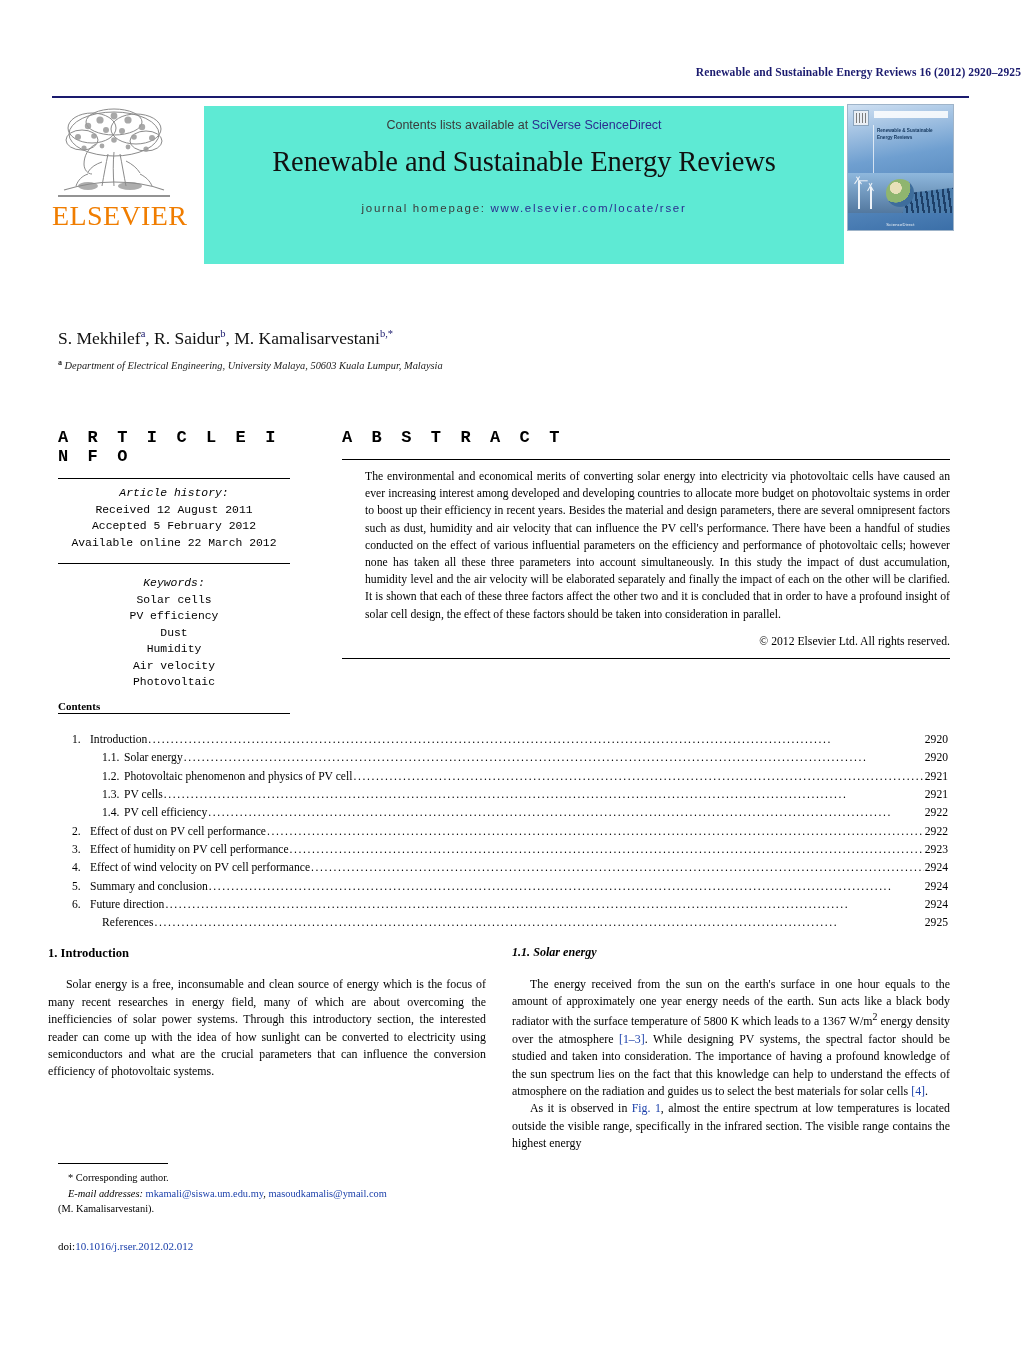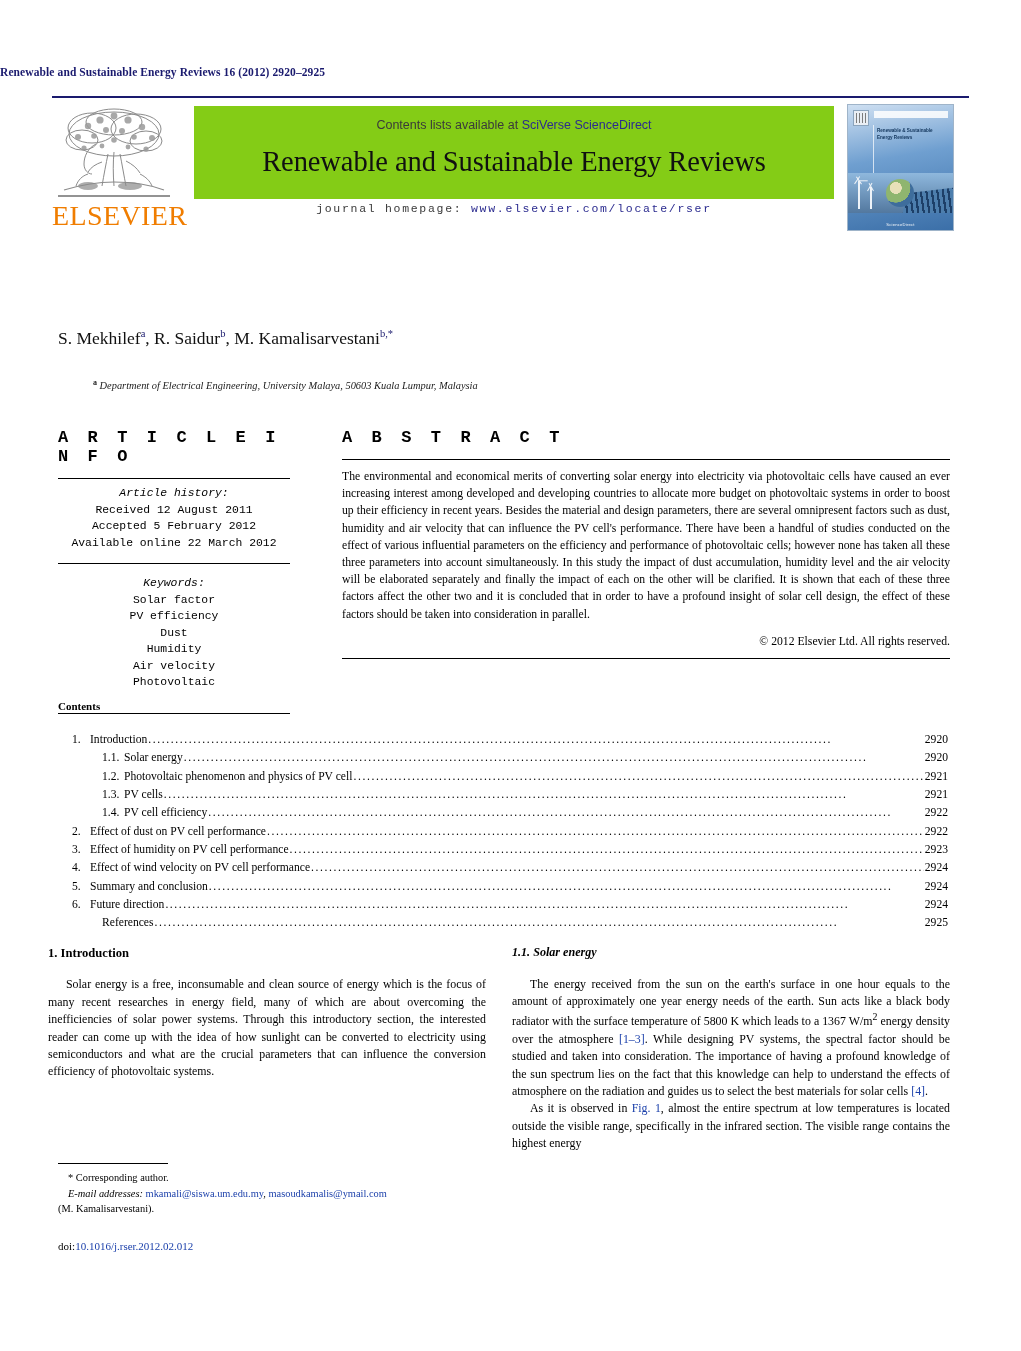--- a/index.html
+++ b/index.html
@@ -21,21 +21,21 @@
     height: 1351px;
     box-sizing: border-box;
   }
 
   
   .running-head {
     position: absolute;
     top: 66px;
     left: 0;
     width: 1021px;
-    text-align: left;
+    text-align: right;
     font-family: "Liberation Serif", serif;
     font-weight: bold;
     font-size: 11.5px;
     color: #1a1a6e;
     letter-spacing: 0.1px;
   }
 
   
   .masthead {
     position: absolute;
@@ -73,25 +73,25 @@
     width: 122px;
     text-align: center;
     font-family: "Liberation Serif", serif;
     font-size: 28px;
     letter-spacing: 0.4px;
     color: #f07d00;
     line-height: 1;
   }
   .center-band {
     position: absolute;
-    left: 142px;
+    left: 152px;
     top: 10px;
     width: 640px;
-    height: 93px;
-    background: #84cc16;
+    height: 158px;
+    background: #5eead4;
   }
   .contents-line {
     position: absolute;
     left: 0;
     top: 12px;
     width: 640px;
     text-align: center;
     font-family: "Liberation Sans", sans-serif;
     font-size: 12.5px;
     color: #3a3a3a;
@@ -109,21 +109,21 @@
     font-size: 28.5px;
     color: #111111;
     letter-spacing: -0.1px;
   }
   .homepage-line {
     position: absolute;
     left: 0;
     top: 96px;
     width: 640px;
     text-align: center;
-    font-family: Liberation Mono, monospace;
+    font-family: Liberation Sans, sans-serif;
     font-size: 11.5px;
     color: #3a3a3a;
     letter-spacing: 1.7px;
   }
   .homepage-line .url {
     color: #2b2b8f;
   }
 
   
   .cover {
@@ -271,21 +271,21 @@
     font-family: "Liberation Serif", serif;
     font-style: italic;
     font-size: 10.4px;
     color: #1a1a1a;
   }
   .affil sup {
     font-style: normal;
     font-size: 8px;
     font-weight: bold;
   }
-  .affil-a { top: 378px; margin-left: 35px; }
+  .affil-a { top: 358px; }
   .affil-b { top: 375px; }
 
   
   .col-info {
     position: absolute;
     left: 58px;
     top: 428px;
     width: 232px;
   }
   .col-abs {
@@ -327,20 +327,21 @@
     background: #000000;
     margin-top: 22px;
   }
   .abstract-text {
     font-family: "Liberation Serif", serif;
     font-size: 11.7px;
     line-height: 1.47;
     text-align: justify;
     padding-top: 8px;
     color: #000;
+    margin-left: 23px;
   }
   .copyright {
     font-family: "Liberation Serif", serif;
     font-size: 11.7px;
     text-align: right;
     padding-top: 12px;
   }
   .abs-bottom-rule {
     height: 1px;
     background: #000000;
@@ -564,21 +565,21 @@
     <div class="thin-rule"></div>
     <div class="info-block">
       <div class="lbl">Article history:</div>
       <div>Received 12 August 2011</div>
       <div>Accepted 5 February 2012</div>
       <div>Available online 22 March 2012</div>
     </div>
     <div class="info-rule"></div>
     <div class="info-block">
       <div class="lbl">Keywords:</div>
-      <div>Solar factor</div>
+      <div>Solar cells</div>
       <div>PV efficiency</div>
       <div>Dust</div>
       <div>Humidity</div>
       <div>Air velocity</div>
       <div>Photovoltaic</div>
     </div>
     <div class="info-bottom-rule"></div>
   </div>
 
   <div class="col-abs">

